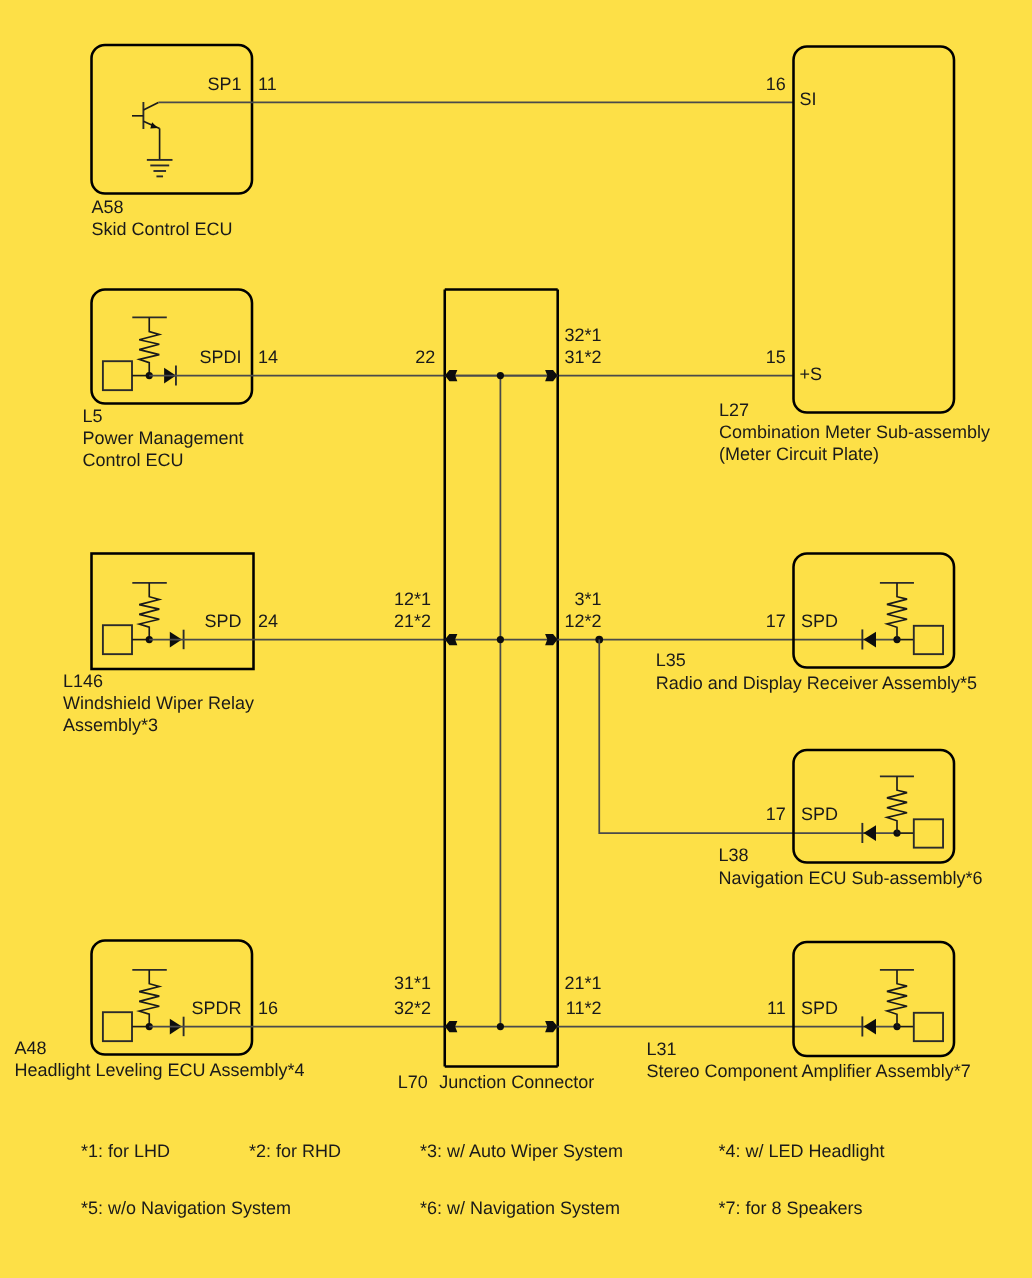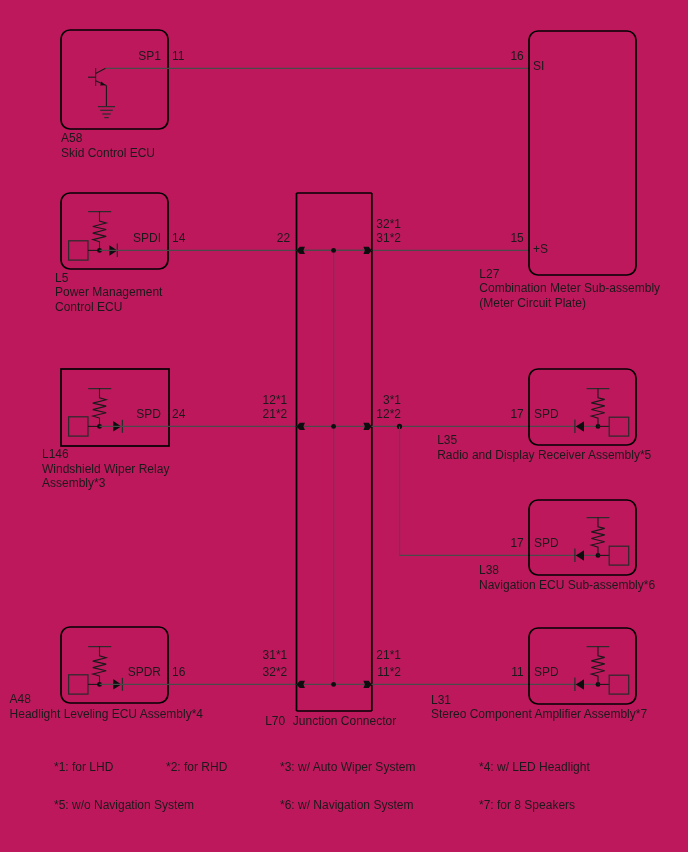--- a/index.html
+++ b/index.html
@@ -1,18 +1,18 @@
 <!DOCTYPE html>
 <html><head>
 <meta charset="utf-8">
 <style>
   html,body{margin:0;padding:0;background:#ffffff;}
   body{width:688px;height:852px;overflow:hidden;
        font-family:"Liberation Sans",sans-serif;}
-  #sheet{position:relative;width:688px;height:852px;background:#be185d;}
+  #sheet{position:relative;width:688px;height:852px;background:#fde047;}
   svg#diagram{display:block;position:absolute;top:0;left:0;}
   .wire{stroke:#4a4a4a;stroke-width:1.15;fill:none;stroke-linecap:butt;}
   .boxline{stroke:#000;stroke-width:1.7;fill:none;}
   .thin{stroke:#1a1a1a;stroke-width:1.1;fill:none;}
   .thin2{stroke:#2b2b2b;stroke-width:1.25;fill:none;}
   .ink{fill:#0d0d0d;}
   text{font-family:"Liberation Sans",sans-serif;font-size:12px;fill:#1a1a1a;
        dominant-baseline:alphabetic;}
 </style>
 </head>

